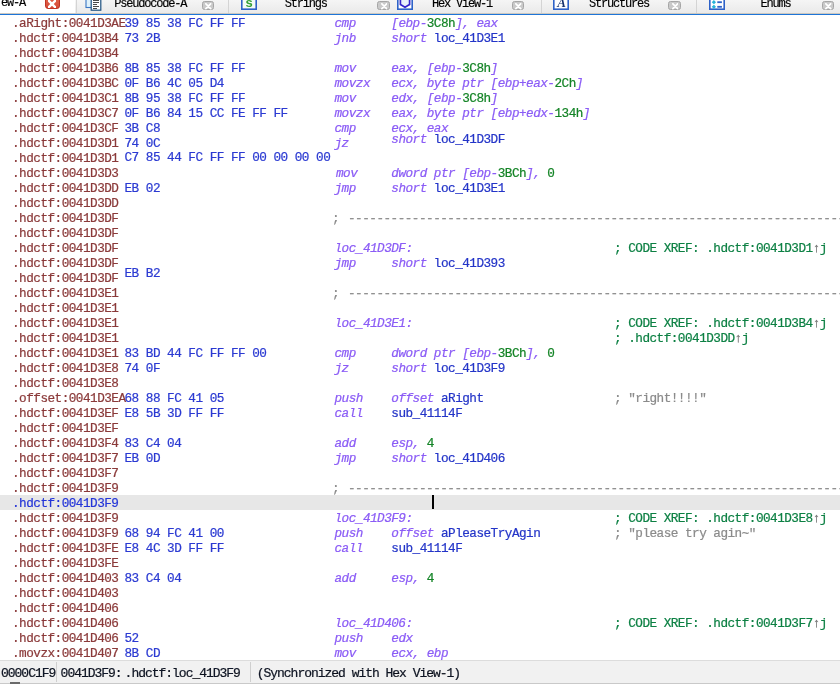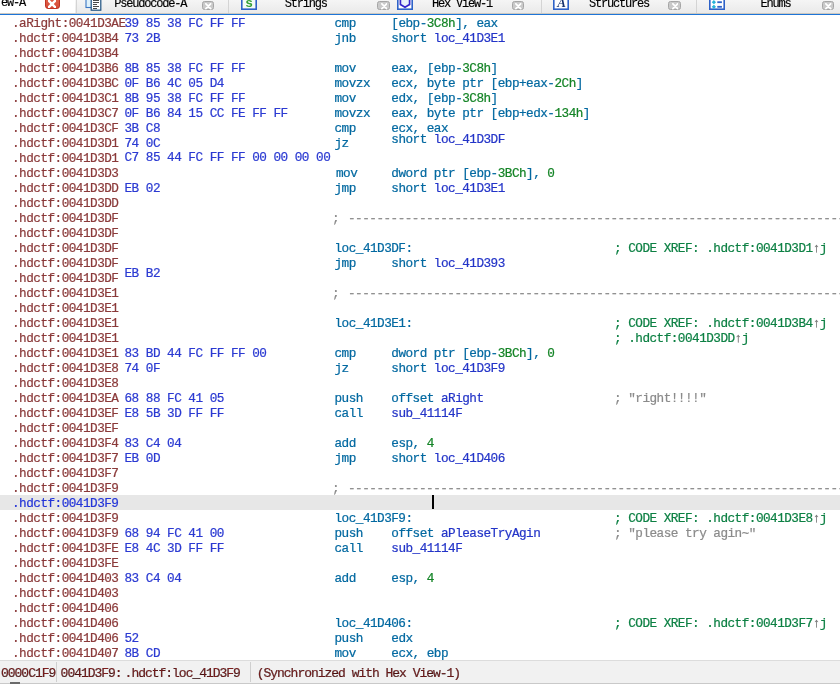--- a/index.html
+++ b/index.html
@@ -1,21 +1,21 @@
 <!DOCTYPE html>
 <html><head><meta charset="utf-8"><style>
 * { margin:0; padding:0; box-sizing:border-box; }
 html,body { width:840px; height:684px; background:#fff; overflow:hidden; }
 body { position:relative; font-family:"Liberation Mono", monospace; }
 .t { position:absolute; white-space:pre; font-size:12.7px; line-height:15px; letter-spacing:-0.52px; -webkit-text-stroke:0.22px currentColor; }
 .t i { font-style:normal; }
 .pfx { color:#8b3a3a; }
 .pfxh { color:#2435d8; }
 .byt { color:#2b3ad2; }
-.mn, .op, i.op { color:#0369a1; }
+.mn, .op, i.op { color:#8b5cf6;font-style:italic; }
 i.num { color:#148426; }
 i.nam { color:#2435c8; }
 .cmt { color:#8b8b8b; }
 .xrf { color:#0d8044; }
 i.arr { color:#6a6a6a; }
 .hl { position:absolute; left:0; width:840px; height:15px; background:#e7e7e7; }
 .caret { position:absolute; left:432px; width:2px; height:14px; background:#000; }
 
 #tabbar { position:absolute; left:0; top:0; width:840px; height:14px;
   background:linear-gradient(#f5f5f5,#e9e9e9); }
@@ -28,21 +28,21 @@
   background:#c9c9c9; border:1px solid #a6a6a6; }
 .xbtn svg { position:absolute; left:2.6px; top:1.5px; }
 #redx { position:absolute; left:45px; top:-4px; width:14.5px; height:13px; border-radius:3px;
   background:linear-gradient(#e0664e,#d64a36); border:1.5px solid #c13524; }
 #redx svg { position:absolute; left:2.2px; top:2.8px; }
 .icon { position:absolute; }
 
 #status { position:absolute; left:0; top:660px; width:840px; height:24px;
   background:#f1f1f1; border-top:1px solid #dcdcdc; border-bottom:1px solid #c9c9c9; }
 .st { position:absolute; top:663px; height:22px; line-height:22px; font-size:13px;
-  letter-spacing:-1.02px; color:#7f1d1d; white-space:pre; -webkit-text-stroke:0.2px #000; }
+  letter-spacing:-1.02px; color:#0f172a; white-space:pre; -webkit-text-stroke:0.2px #000; }
 .ssep { position:absolute; top:662px; width:1px; height:20px; background:#cfcfcf; }
 </style></head><body>
 <div id="tabbar"></div>
 <div id="activetab"></div>
 <div class="sep" style="left:75.5px"></div>
 <div class="sep" style="left:228.3px"></div>
 <div class="sep" style="left:540.5px"></div>
 <div class="sep" style="left:695.8px"></div>
 <span class="tabt" style="left:1px;top:-3.9px">ew-A</span>
 <div id="redx">
@@ -178,21 +178,21 @@
 <span class="t xrf" style="left:614px;top:331px">; .hdctf:0041D3DD<i class="arr">↑</i>j</span>
 <span class="t pfx" style="left:12px;top:346px">.hdctf:0041D3E1</span>
 <span class="t byt" style="left:124.5px;top:346px">83 BD 44 FC FF FF 00</span>
 <span class="t mn" style="left:334.5px;top:346px">cmp</span>
 <span class="t" style="left:391.3px;top:346px"><i class="op">dword ptr [ebp-</i><i class="num">3BCh</i><i class="op">], </i><i class="num">0</i></span>
 <span class="t pfx" style="left:12px;top:361px">.hdctf:0041D3E8</span>
 <span class="t byt" style="left:124.5px;top:361px">74 0F</span>
 <span class="t mn" style="left:334.5px;top:361px">jz</span>
 <span class="t" style="left:391.3px;top:361px"><i class="op">short </i><i class="nam">loc_41D3F9</i></span>
 <span class="t pfx" style="left:12px;top:376px">.hdctf:0041D3E8</span>
-<span class="t pfx" style="left:12px;top:391px">.hdctf:0041D3EA</span>
+<span class="t pfx" style="left:12px;top:391px">.offset:0041D3EA</span>
 <span class="t byt" style="left:124.5px;top:391px">68 88 FC 41 05</span>
 <span class="t mn" style="left:334.5px;top:391px">push</span>
 <span class="t" style="left:391.3px;top:391px"><i class="op">offset </i><i class="nam">aRight</i></span>
 <span class="t cmt" style="left:614px;top:391px">; "right!!!!"</span>
 <span class="t pfx" style="left:12px;top:406px">.hdctf:0041D3EF</span>
 <span class="t byt" style="left:124.5px;top:406px">E8 5B 3D FF FF</span>
 <span class="t mn" style="left:334.5px;top:406px">call</span>
 <span class="t" style="left:391.3px;top:406px"><i class="nam">sub_41114F</i></span>
 <span class="t pfx" style="left:12px;top:421px">.hdctf:0041D3EF</span>
 <span class="t pfx" style="left:12px;top:436px">.hdctf:0041D3F4</span>
@@ -229,21 +229,21 @@
 <span class="t" style="left:391.3px;top:571px"><i class="op">esp, </i><i class="num">4</i></span>
 <span class="t pfx" style="left:12px;top:586px">.hdctf:0041D403</span>
 <span class="t pfx" style="left:12px;top:601px">.hdctf:0041D406</span>
 <span class="t pfx" style="left:12px;top:616px">.hdctf:0041D406</span>
 <span class="t mn" style="left:334.5px;top:616px">loc_41D406:</span>
 <span class="t xrf" style="left:614px;top:616px">; CODE XREF: .hdctf:0041D3F7<i class="arr">↑</i>j</span>
 <span class="t pfx" style="left:12px;top:631px">.hdctf:0041D406</span>
 <span class="t byt" style="left:124.5px;top:631px">52</span>
 <span class="t mn" style="left:334.5px;top:631px">push</span>
 <span class="t" style="left:391.3px;top:631px"><i class="op">edx</i></span>
-<span class="t pfx" style="left:12px;top:646px">.hdctf:0041D407</span>
+<span class="t pfx" style="left:12px;top:646px">.movzx:0041D407</span>
 <span class="t byt" style="left:124.5px;top:646px">8B CD</span>
 <span class="t mn" style="left:334.5px;top:646px">mov</span>
 <span class="t" style="left:391.3px;top:646px"><i class="op">ecx, ebp</i></span>
 <div id="status"></div>
 <span class="st" style="left:1px">0000C1F9</span>
 <div class="ssep" style="left:55.5px"></div>
 <span class="st" style="left:60.6px">0041D3F9:</span>
 <span class="st" style="left:124.6px">.hdctf:loc_41D3F9</span>
 <div class="ssep" style="left:249.6px"></div>
 <span class="st" style="left:256.7px">(Synchronized with Hex View-1)</span>

